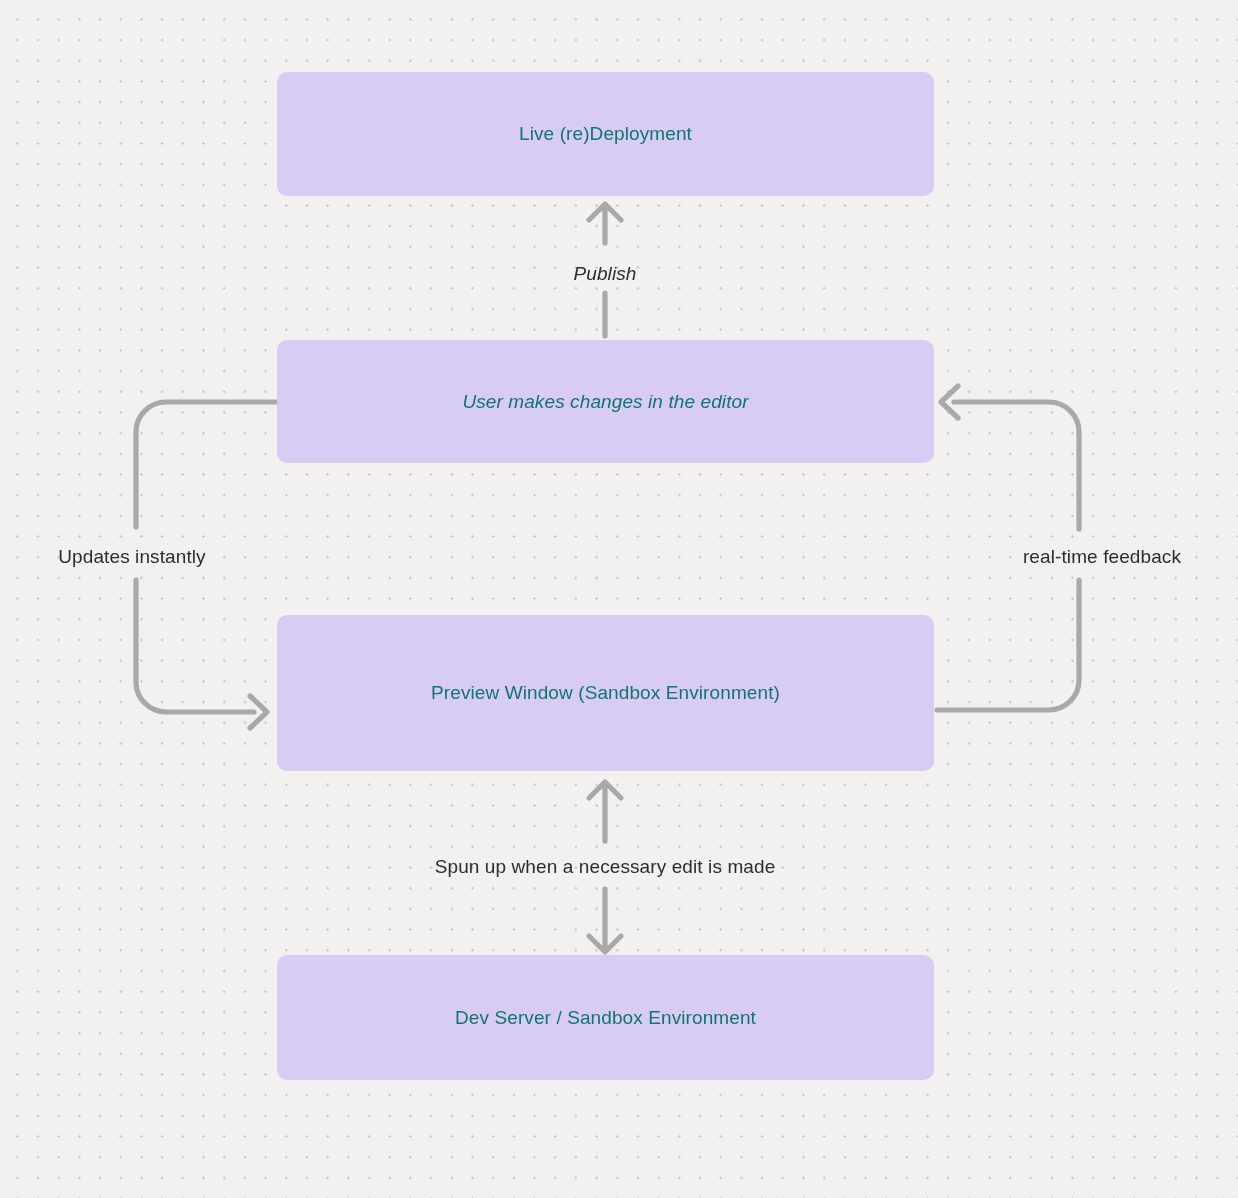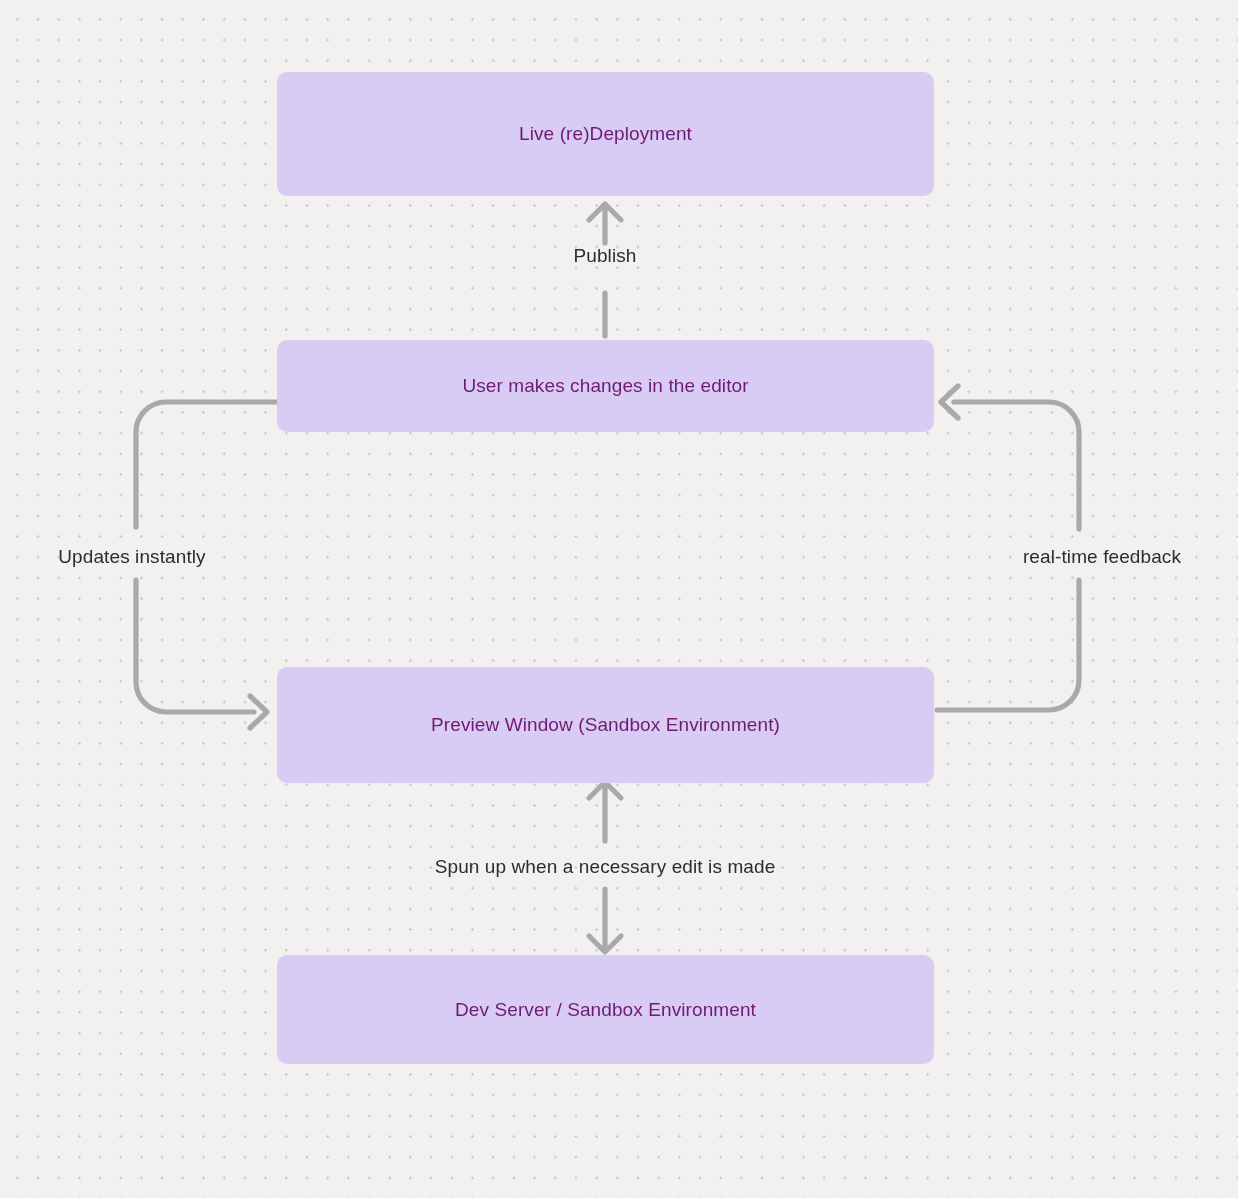--- a/index.html
+++ b/index.html
@@ -34,37 +34,37 @@
   }
   .node {
     position: absolute;
     left: 277px;
     width: 657px;
     background: #d8ccf4;
     border-radius: 10px;
     display: flex;
     align-items: center;
     justify-content: center;
-    color: #701a75;
+    color: #0f766e;
     font-size: 19px;
     letter-spacing: 0.1px;
   }
   .node-live    { top: 72px;  height: 124px; }
-  .node-user    { top: 340px; height: 92px; }
-  .node-preview { top: 667px; height: 116px; }
-  .node-dev     { top: 955px; height: 109px; }
+  .node-user    { top: 340px; height: 123px; font-style: italic; }
+  .node-preview { top: 615px; height: 156px; }
+  .node-dev     { top: 955px; height: 125px; }
   .edge-label {
     position: absolute;
     transform: translate(-50%, -50%);
     color: #2d2d30;
     font-size: 19px;
     white-space: nowrap;
     letter-spacing: 0.1px;
   }
-  .label-publish  { left: 605px;  top: 256px; }
+  .label-publish  { left: 605px;  top: 274px; font-style: italic; }
   .label-updates  { left: 132px;  top: 557px; }
   .label-feedback { left: 1102px; top: 557px; }
   .label-spun     { left: 605px;  top: 867px; text-align: center; }
 </style>
 </head>
 <body>
 
 <div class="canvas">
 
   <svg class="arrows" viewBox="0 0 1238 1198" xmlns="http://www.w3.org/2000/svg">

